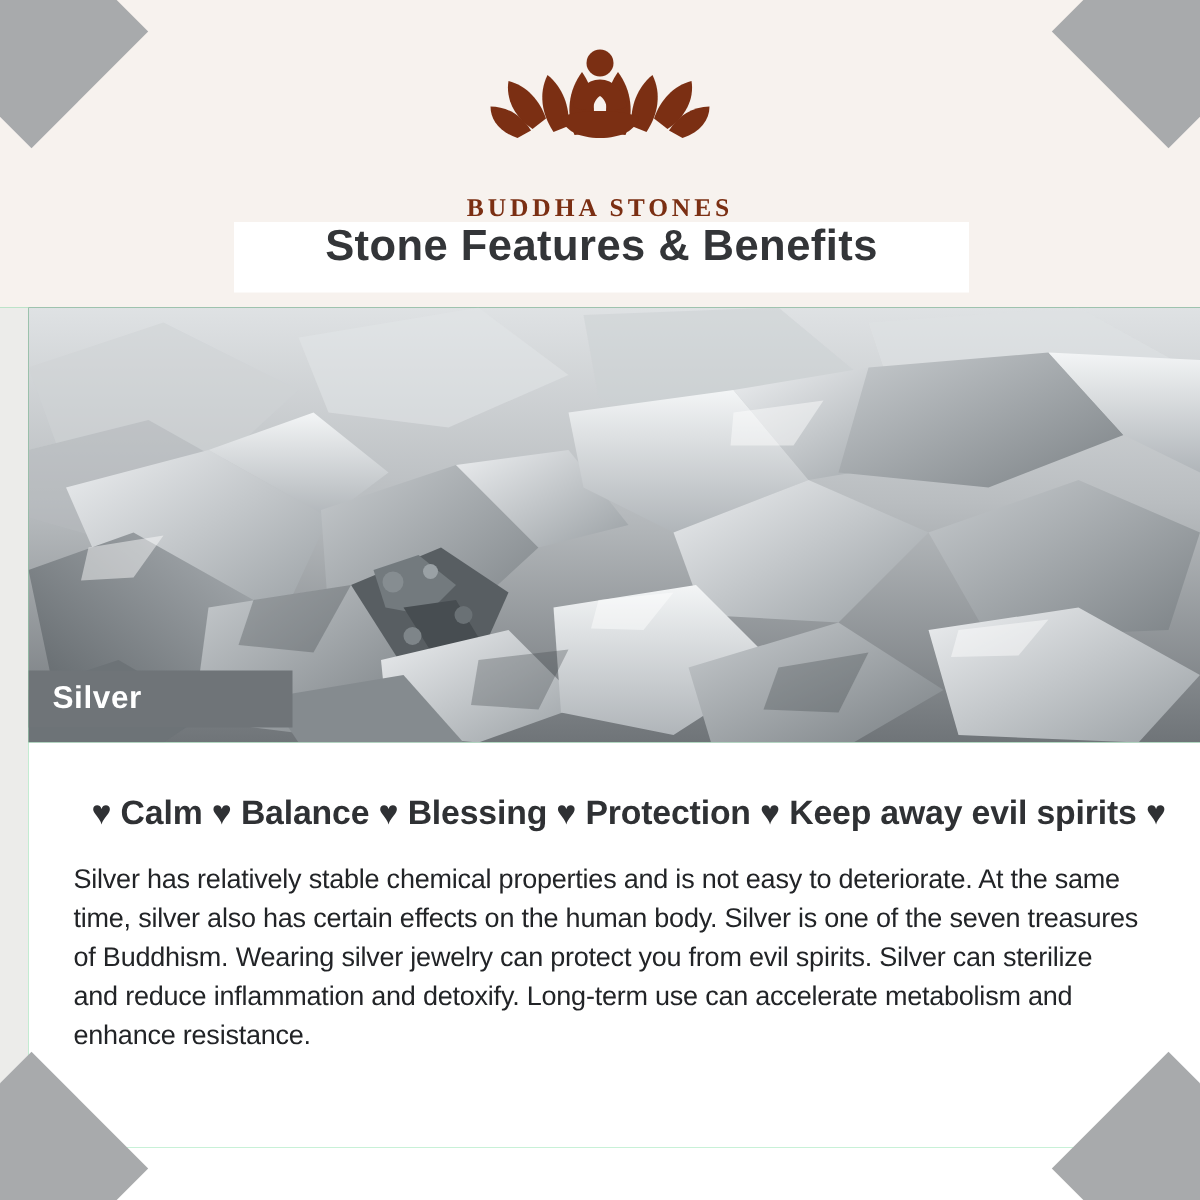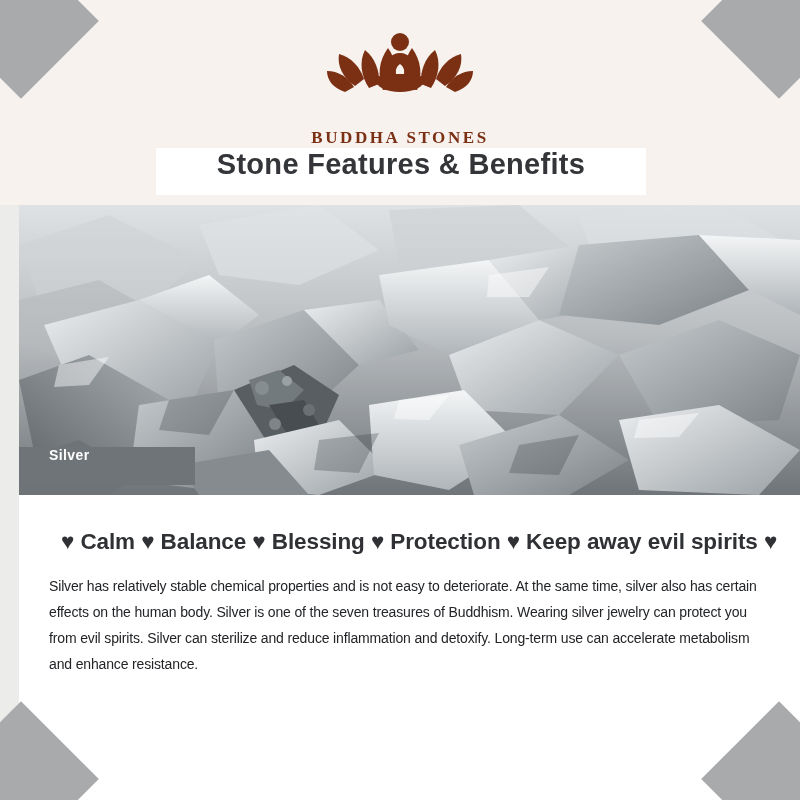--- a/index.html
+++ b/index.html
@@ -106,24 +106,24 @@
   .hero svg { display: block; }
   .hero-label {
     position: absolute;
     left: 0;
     bottom: 10px;
     min-width: 176px;
     height: 38px;
     background: #6f7478;
     color: #ffffff;
     display: flex;
-    align-items: flex-start;
-    padding-left: 30px;
+    align-items: center;
+    padding-left: 16px;
     box-sizing: border-box;
-    font-size: 14px;
+    font-size: 21px;
     font-weight: bold;
     letter-spacing: 0.4px;
     z-index: 3;
   }
 
   
   .content {
     position: absolute;
     top: 495px;
     left: 19px;
@@ -135,21 +135,21 @@
   }
   .benefits {
     font-size: 22.5px;
     font-weight: bold;
     color: #2f3134;
     letter-spacing: -0.1px;
     white-space: nowrap;
     margin: 0 0 18px 12px;
   }
   .description {
-    font-size: 14px;
+    font-size: 18px;
     line-height: 26px;
     color: #222427;
     margin: 0;
     letter-spacing: -0.15px;
   }
 
   
   .side-strip-left {
     position: absolute;
     top: 205px;

